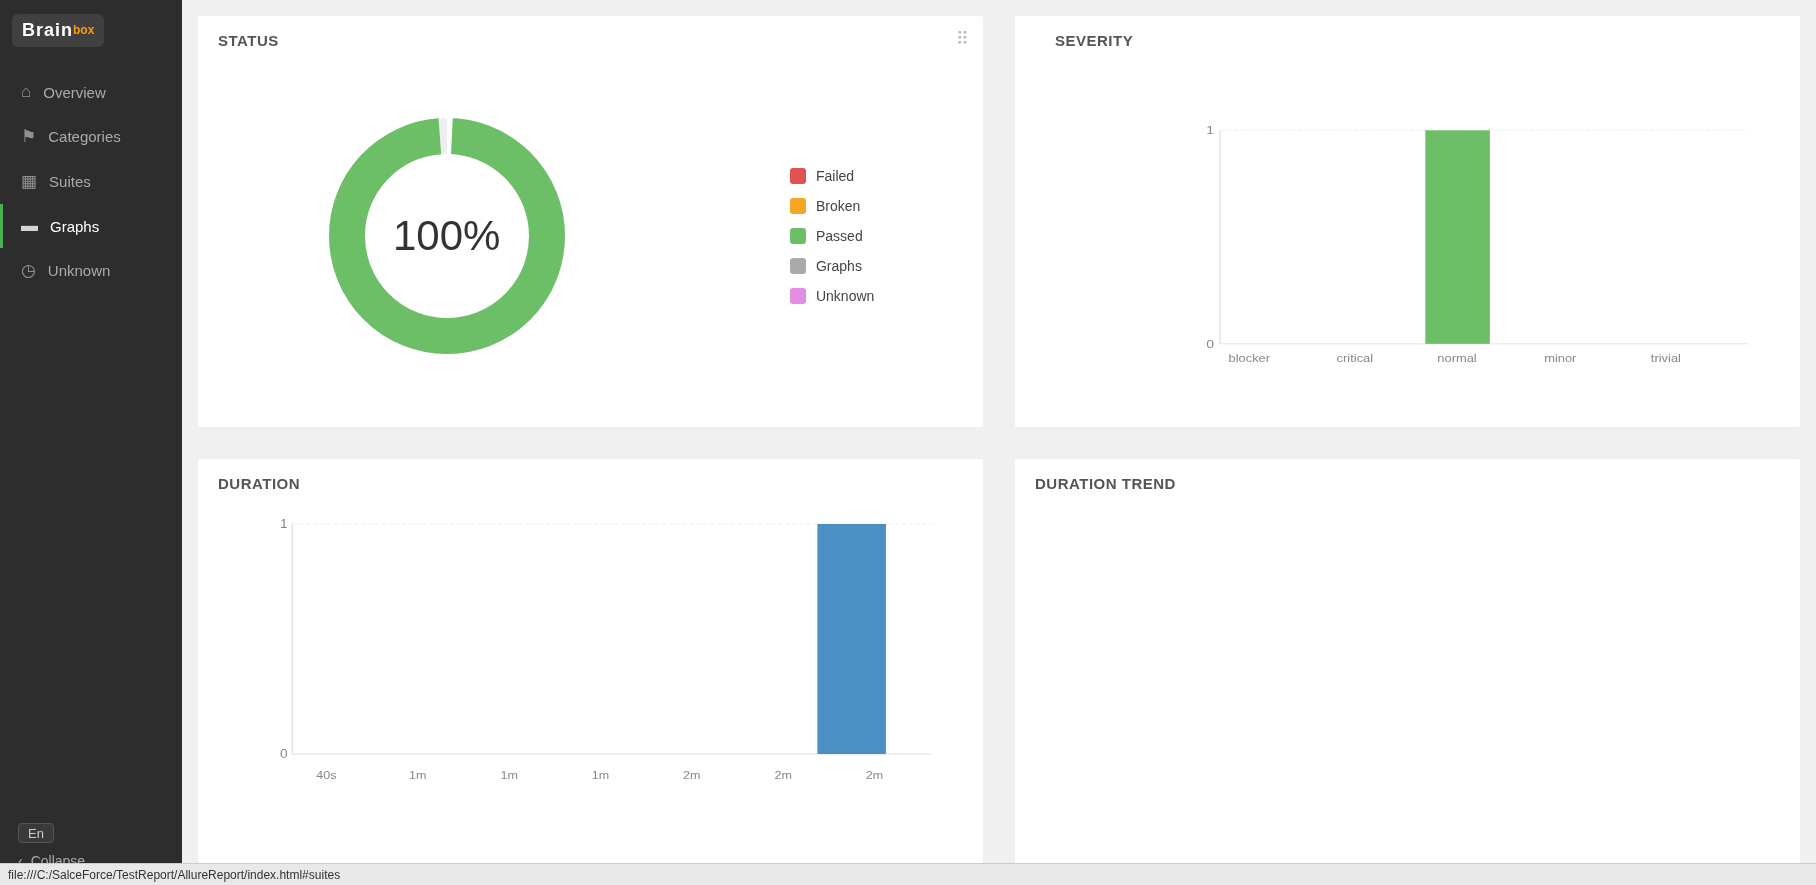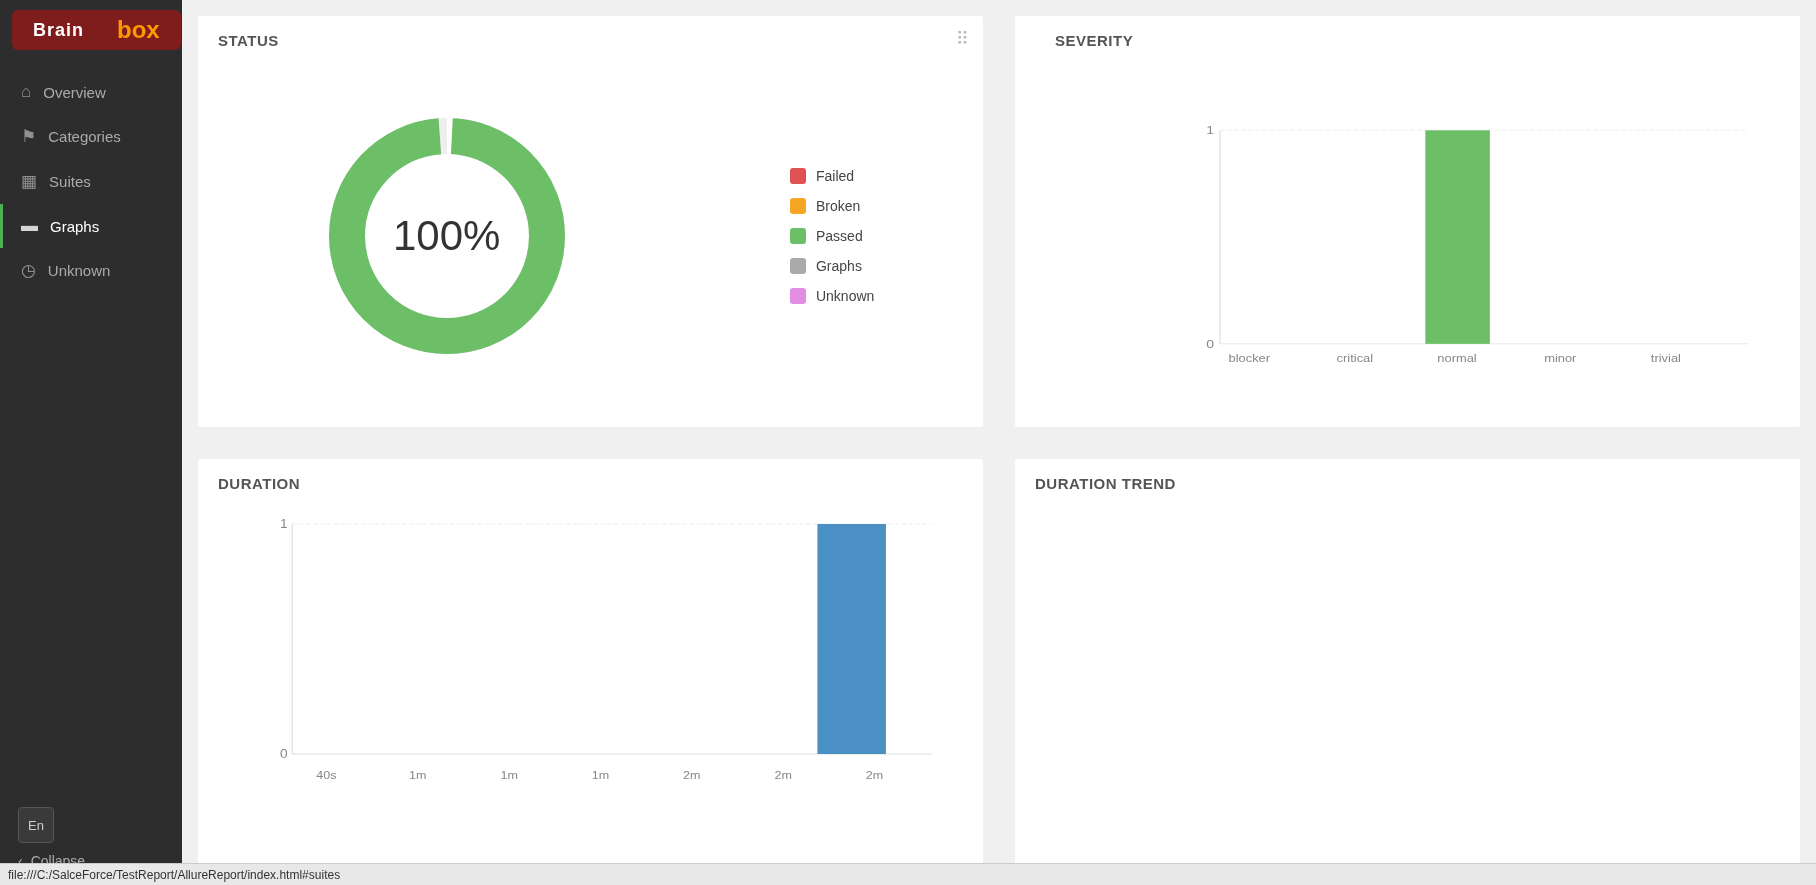--- a/index.html
+++ b/index.html
@@ -23,38 +23,37 @@
     }
 
     #logo-area {
       padding: 10px 12px;
       display: flex;
       align-items: center;
       height: 60px;
     }
 
     .logo-box {
-      background: #7f1d1d;
+      background: #404040;
       border-radius: 6px;
-      padding: 6px 21px;
-      display: flex;
-      align-items: center;
-      gap: 33px;
+      padding: 6px 10px;
+      display: flex;
+      align-items: center;
     }
 
     .logo-text-brain {
       color: #ffffff;
       font-weight: bold;
       font-size: 18px;
       letter-spacing: 1px;
     }
     .logo-text-box {
       color: #f90;
       font-weight: bold;
-      font-size: 24px;
+      font-size: 12px;
     }
 
     .nav-items {
       flex: 1;
       padding-top: 10px;
     }
 
     .nav-item {
       display: flex;
       align-items: center;
@@ -77,21 +76,21 @@
 
     .sidebar-bottom {
       padding: 12px 18px 16px;
       display: flex;
       flex-direction: column;
       gap: 10px;
     }
 
     .lang-btn {
       width: 36px;
-      height: 36px;
+      height: 20px;
       background: #3a3a3a;
       border: 1px solid #555;
       border-radius: 4px;
       color: #ccc;
       font-size: 13px;
       display: flex;
       align-items: center;
       justify-content: center;
       cursor: pointer;
     }

